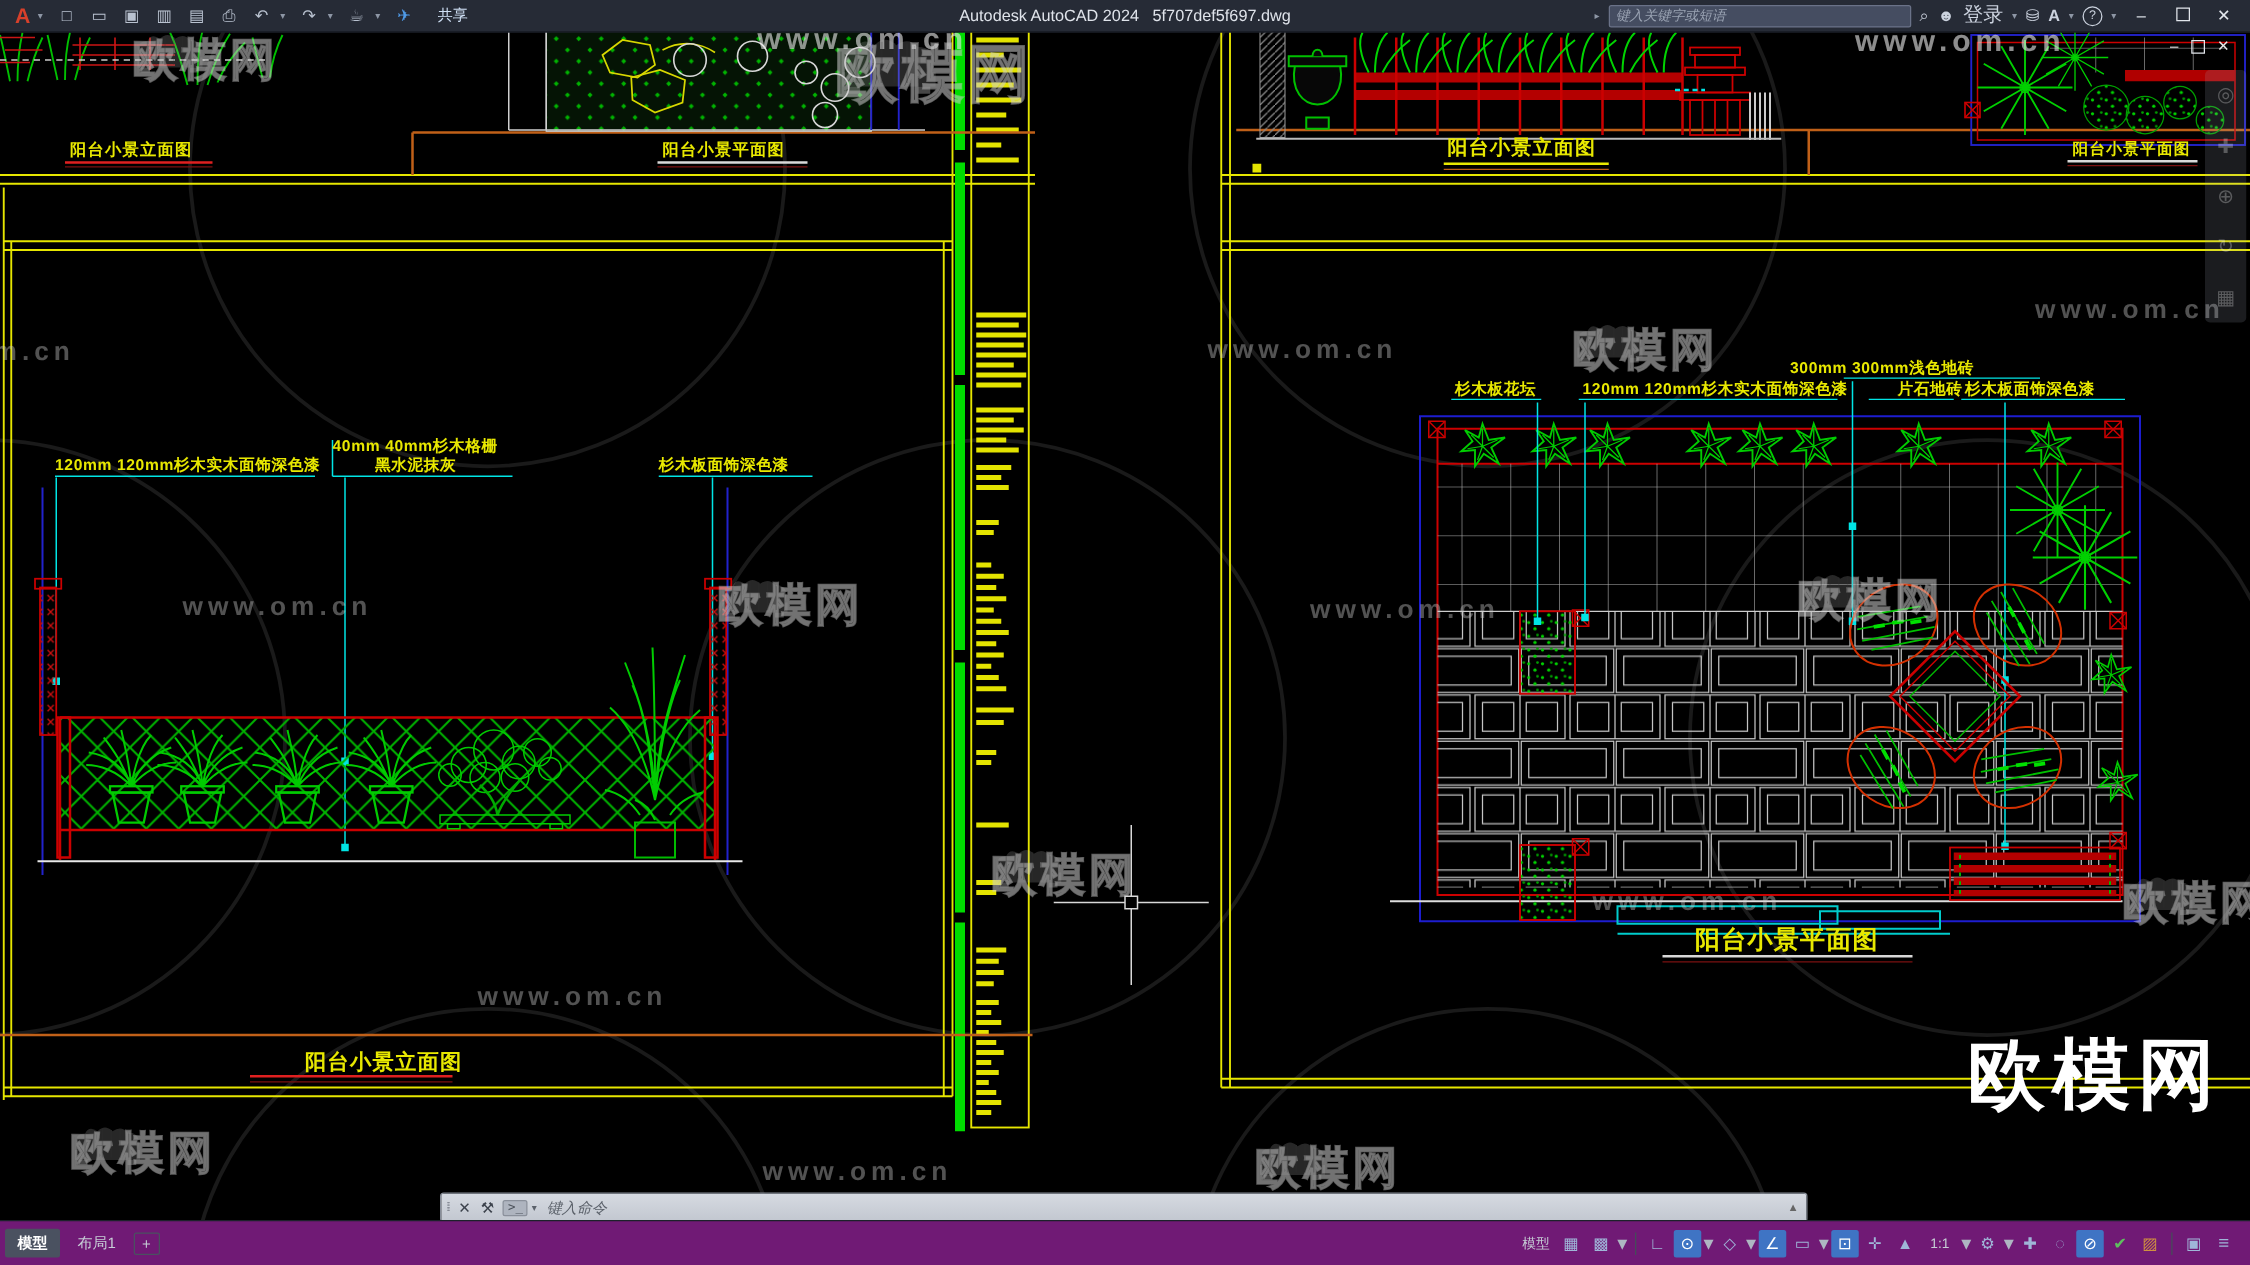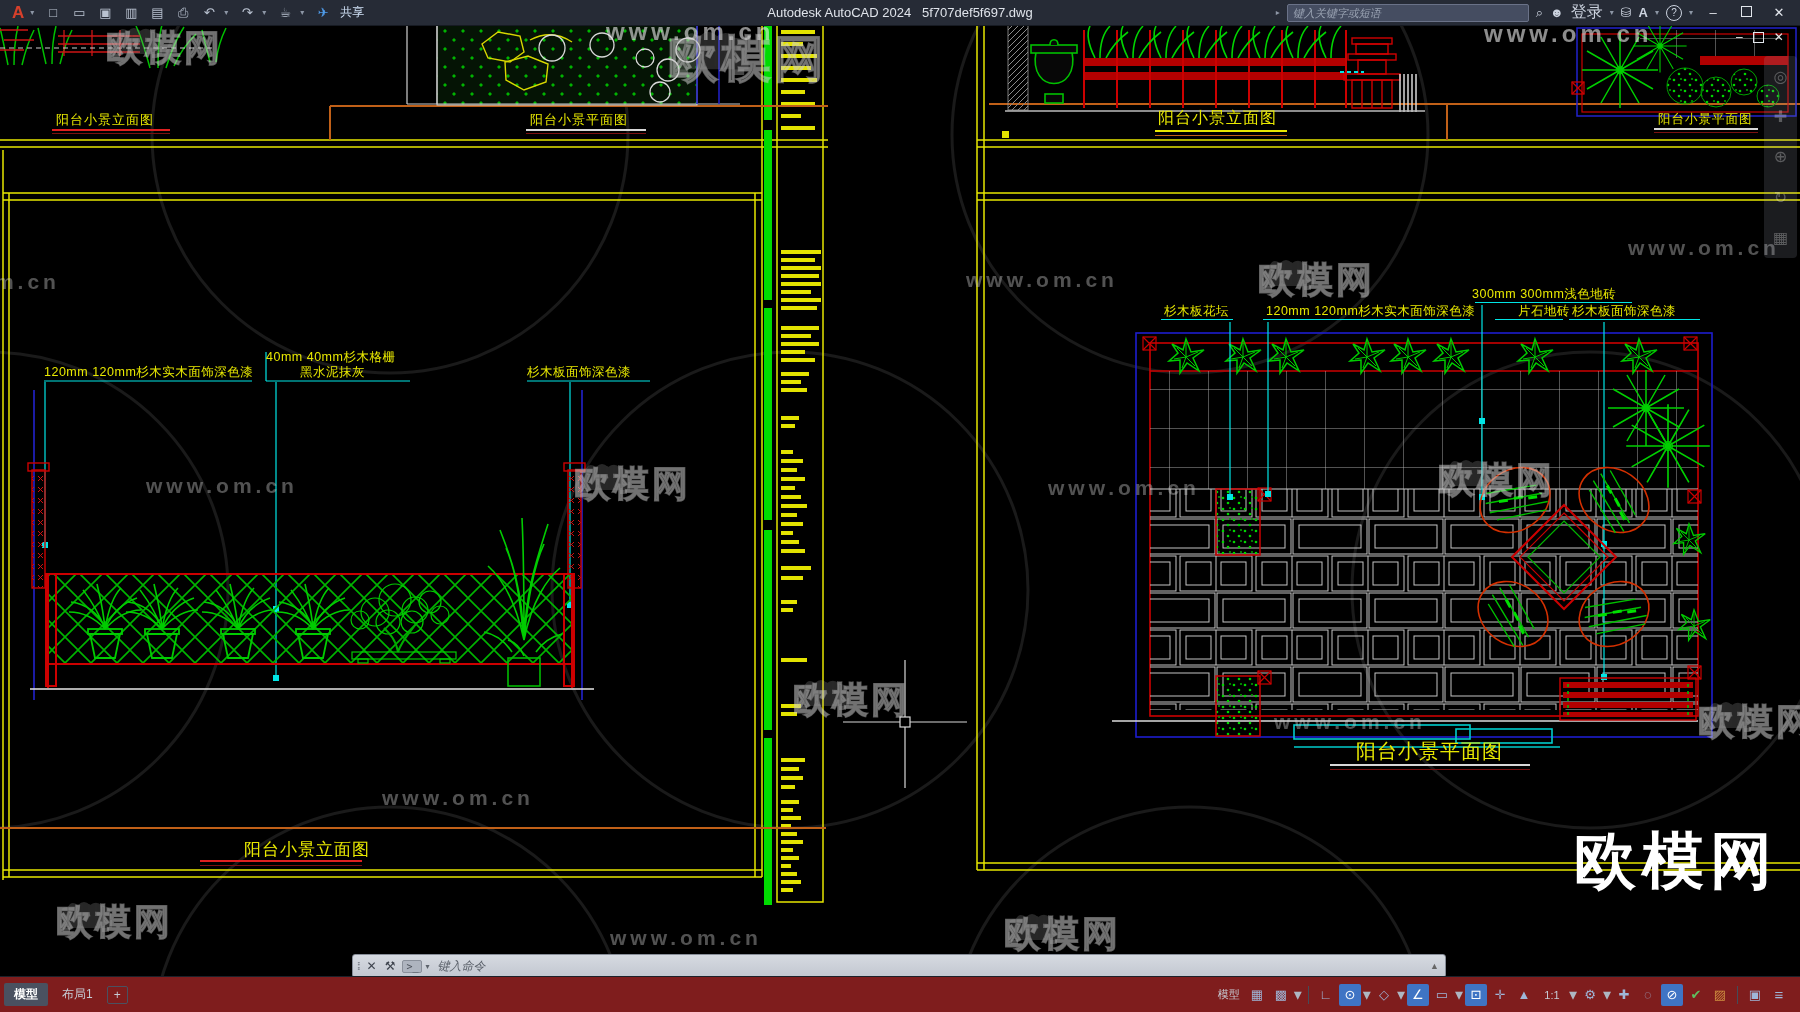--- a/index.html
+++ b/index.html
@@ -6,37 +6,37 @@
   body{width:1800px;height:1012px;position:relative;overflow:hidden;
        font-family:"Liberation Sans","DejaVu Sans",sans-serif;-webkit-font-smoothing:antialiased;}
   .abs{position:absolute;}
   
   #titlebar{position:absolute;top:0;left:0;width:1800px;height:25px;background:#262b36;
             border-bottom:1px solid #161a22;z-index:50;display:flex;align-items:center;color:#c7cdd8;}
   .qat{display:flex;align-items:center;gap:4px;padding-left:6px;}
   .qat .ico{font-size:13px;width:22px;text-align:center;color:#b9c2d0;cursor:default;}
   .qat .caret{font-size:8px;color:#8d96a5;width:8px;}
   #a-logo{color:#d7402b;font-weight:bold;font-size:17px;padding:0 2px 0 6px;}
-  #share-label{color:#cfe0f5;font-size:12px;margin-left:2px;}
+  #share-label{color:#cfe0f5;font-size:12px;margin-left:12px;}
   #share-plane{color:#4f9be8;font-size:13px;}
   #title-center{position:absolute;left:0;right:0;top:0;height:25px;line-height:25px;text-align:center;
                 font-size:13px;color:#dfe3ea;pointer-events:none;}
   #tb-right{position:absolute;right:0;top:0;height:25px;display:flex;align-items:center;gap:7px;padding-right:8px;}
   #search-input{width:230px;height:16px;background:#454d61;border:1px solid #6a7288;border-radius:2px;
                 color:#cdd3de;font-size:11px;font-style:italic;padding:0 5px;outline:none;}
   #search-input::placeholder{color:#9aa3b3;}
   .tbr-ico{color:#ccd3df;font-size:13px;}
   .small-caret{font-size:8px;color:#8d96a5;}
   .winbtn{width:26px;text-align:center;font-size:13px;color:#e2e6ec;}
   .maxbox{width:9px;height:9px;border:1px solid #e2e6ec;display:inline-block;}
   
   #canvas{position:absolute;top:0;left:0;width:1800px;height:1012px;background:#000;z-index:1;}
   svg{position:absolute;top:0;left:0;}
   
-  .cadtxt{position:absolute;color:#e8e800;font-weight:normal;white-space:nowrap;z-index:3;}
+  .cadtxt{position:absolute;color:#e8e800;font-weight:bold;white-space:nowrap;z-index:3;}
   .ann{font-size:12.5px;letter-spacing:0.5px;}
   .vtitle{letter-spacing:1px;}
   
   .wm-url{position:absolute;color:rgba(205,205,205,0.40);font-size:21px;letter-spacing:4px;
           font-weight:bold;z-index:4;white-space:nowrap;}
   .wm-url.bright{color:rgba(235,235,235,0.6);font-size:24px;}
   .wm-brand-wrap{position:absolute;display:flex;align-items:center;gap:8px;z-index:4;opacity:.85;}
   .wm-brand{font-weight:bold;font-size:36px;letter-spacing:3px;color:rgba(200,200,200,0.30);
             -webkit-text-stroke:1.3px rgba(210,210,210,0.5);white-space:nowrap;}
   .wm-brand.big{font-size:50px;}
@@ -54,21 +54,21 @@
   #cmdbar{position:absolute;left:352px;top:954px;width:1092px;height:22px;z-index:20;
           background:linear-gradient(#d6dae1,#c2c7d0);border:1px solid #878d98;border-radius:3px;
           display:flex;align-items:center;font-size:12px;color:#4c525b;}
   #cmdbar .grip{color:#7d828c;font-size:10px;letter-spacing:-2px;padding:0 4px;}
   #cmdbar .cico{padding:0 4px;color:#3c424c;font-size:12px;}
   #cmd-prompt-box{font-family:"DejaVu Sans Mono",monospace;font-size:10px;background:#aeb4bf;
                   border:1px solid #8a909b;border-radius:2px;padding:0 3px;margin:0 3px;}
   #cmd-placeholder{font-style:italic;color:#5c626b;margin-left:8px;}
   #cmd-up{margin-left:auto;padding-right:6px;color:#666;font-size:9px;}
   
-  #statusbar{position:absolute;bottom:0;left:0;width:1800px;height:35px;background:#7f1d1d;
+  #statusbar{position:absolute;bottom:0;left:0;width:1800px;height:35px;background:#701a75;
              border-top:1px solid #1c212a;z-index:50;display:flex;align-items:center;color:#aeb6c2;}
   .tab{font-size:12px;padding:3px 10px;margin-left:4px;border-radius:2px;color:#c6ccd5;}
   .tab.active{background:#4a5160;color:#fff;font-weight:bold;}
   .tab.plus{border:1px solid #4a5160;padding:1px 6px;}
   #sb-right{margin-left:auto;display:flex;align-items:center;gap:2px;padding-right:10px;}
   .sic{min-width:22px;height:22px;display:flex;align-items:center;justify-content:center;
        font-size:13px;color:#9fb6d8;border-radius:2px;}
   .sic.txt{font-size:11px;color:#c6ccd5;padding:0 4px;}
   .sic.active{background:#3f74c4;color:#fff;}
   .sbsep{width:1px;height:18px;background:#454c59;margin:0 4px;}
@@ -499,21 +499,21 @@
 
 <div class="cadtxt ann" style="left:44px;top:364px;">120mm 120mm杉木实木面饰深色漆</div>
 <div class="cadtxt ann" style="left:266px;top:349px;">40mm 40mm杉木格栅</div>
 <div class="cadtxt ann" style="left:300px;top:364px;text-align:right;">黑水泥抹灰</div>
 <div class="cadtxt ann" style="left:527px;top:364px;">杉木板面饰深色漆</div>
 
 <div class="cadtxt ann" style="left:1164px;top:303px;">杉木板花坛</div>
 <div class="abs" style="left:1161px;top:319px;width:72px;border-top:1.5px solid #00e5e5;z-index:3;"></div>
 <div class="cadtxt ann" style="left:1266px;top:303px;">120mm 120mm杉木实木面饰深色漆</div>
 <div class="abs" style="left:1263px;top:319px;width:207px;border-top:1.5px solid #00e5e5;z-index:3;"></div>
-<div class="cadtxt ann" style="left:1472px;top:286px;">300mm 300mm浅色地砖</div>
+<div class="cadtxt ann" style="left:1432px;top:286px;">300mm 300mm浅色地砖</div>
 <div class="abs" style="left:1475px;top:302px;width:157px;border-top:1.5px solid #00e5e5;z-index:3;"></div>
 <div class="cadtxt ann" style="left:1498px;top:303px;margin-left:20px;">片石地砖</div>
 <div class="abs" style="left:1495px;top:319px;width:68px;border-top:1.5px solid #00e5e5;z-index:3;"></div>
 <div class="cadtxt ann" style="left:1572px;top:303px;">杉木板面饰深色漆</div>
 <div class="abs" style="left:1569px;top:319px;width:131px;border-top:1.5px solid #00e5e5;z-index:3;"></div>
 
 <div class="cadtxt vtitle" style="left:244px;top:838px;font-size:17px;">阳台小景立面图</div>
 <div class="abs" style="left:200px;top:860px;width:162px;border-top:2px solid #e02020;z-index:3;"></div>
 <div class="abs" style="left:200px;top:865px;width:162px;border-top:1.5px solid #7a1010;z-index:3;"></div>
 

